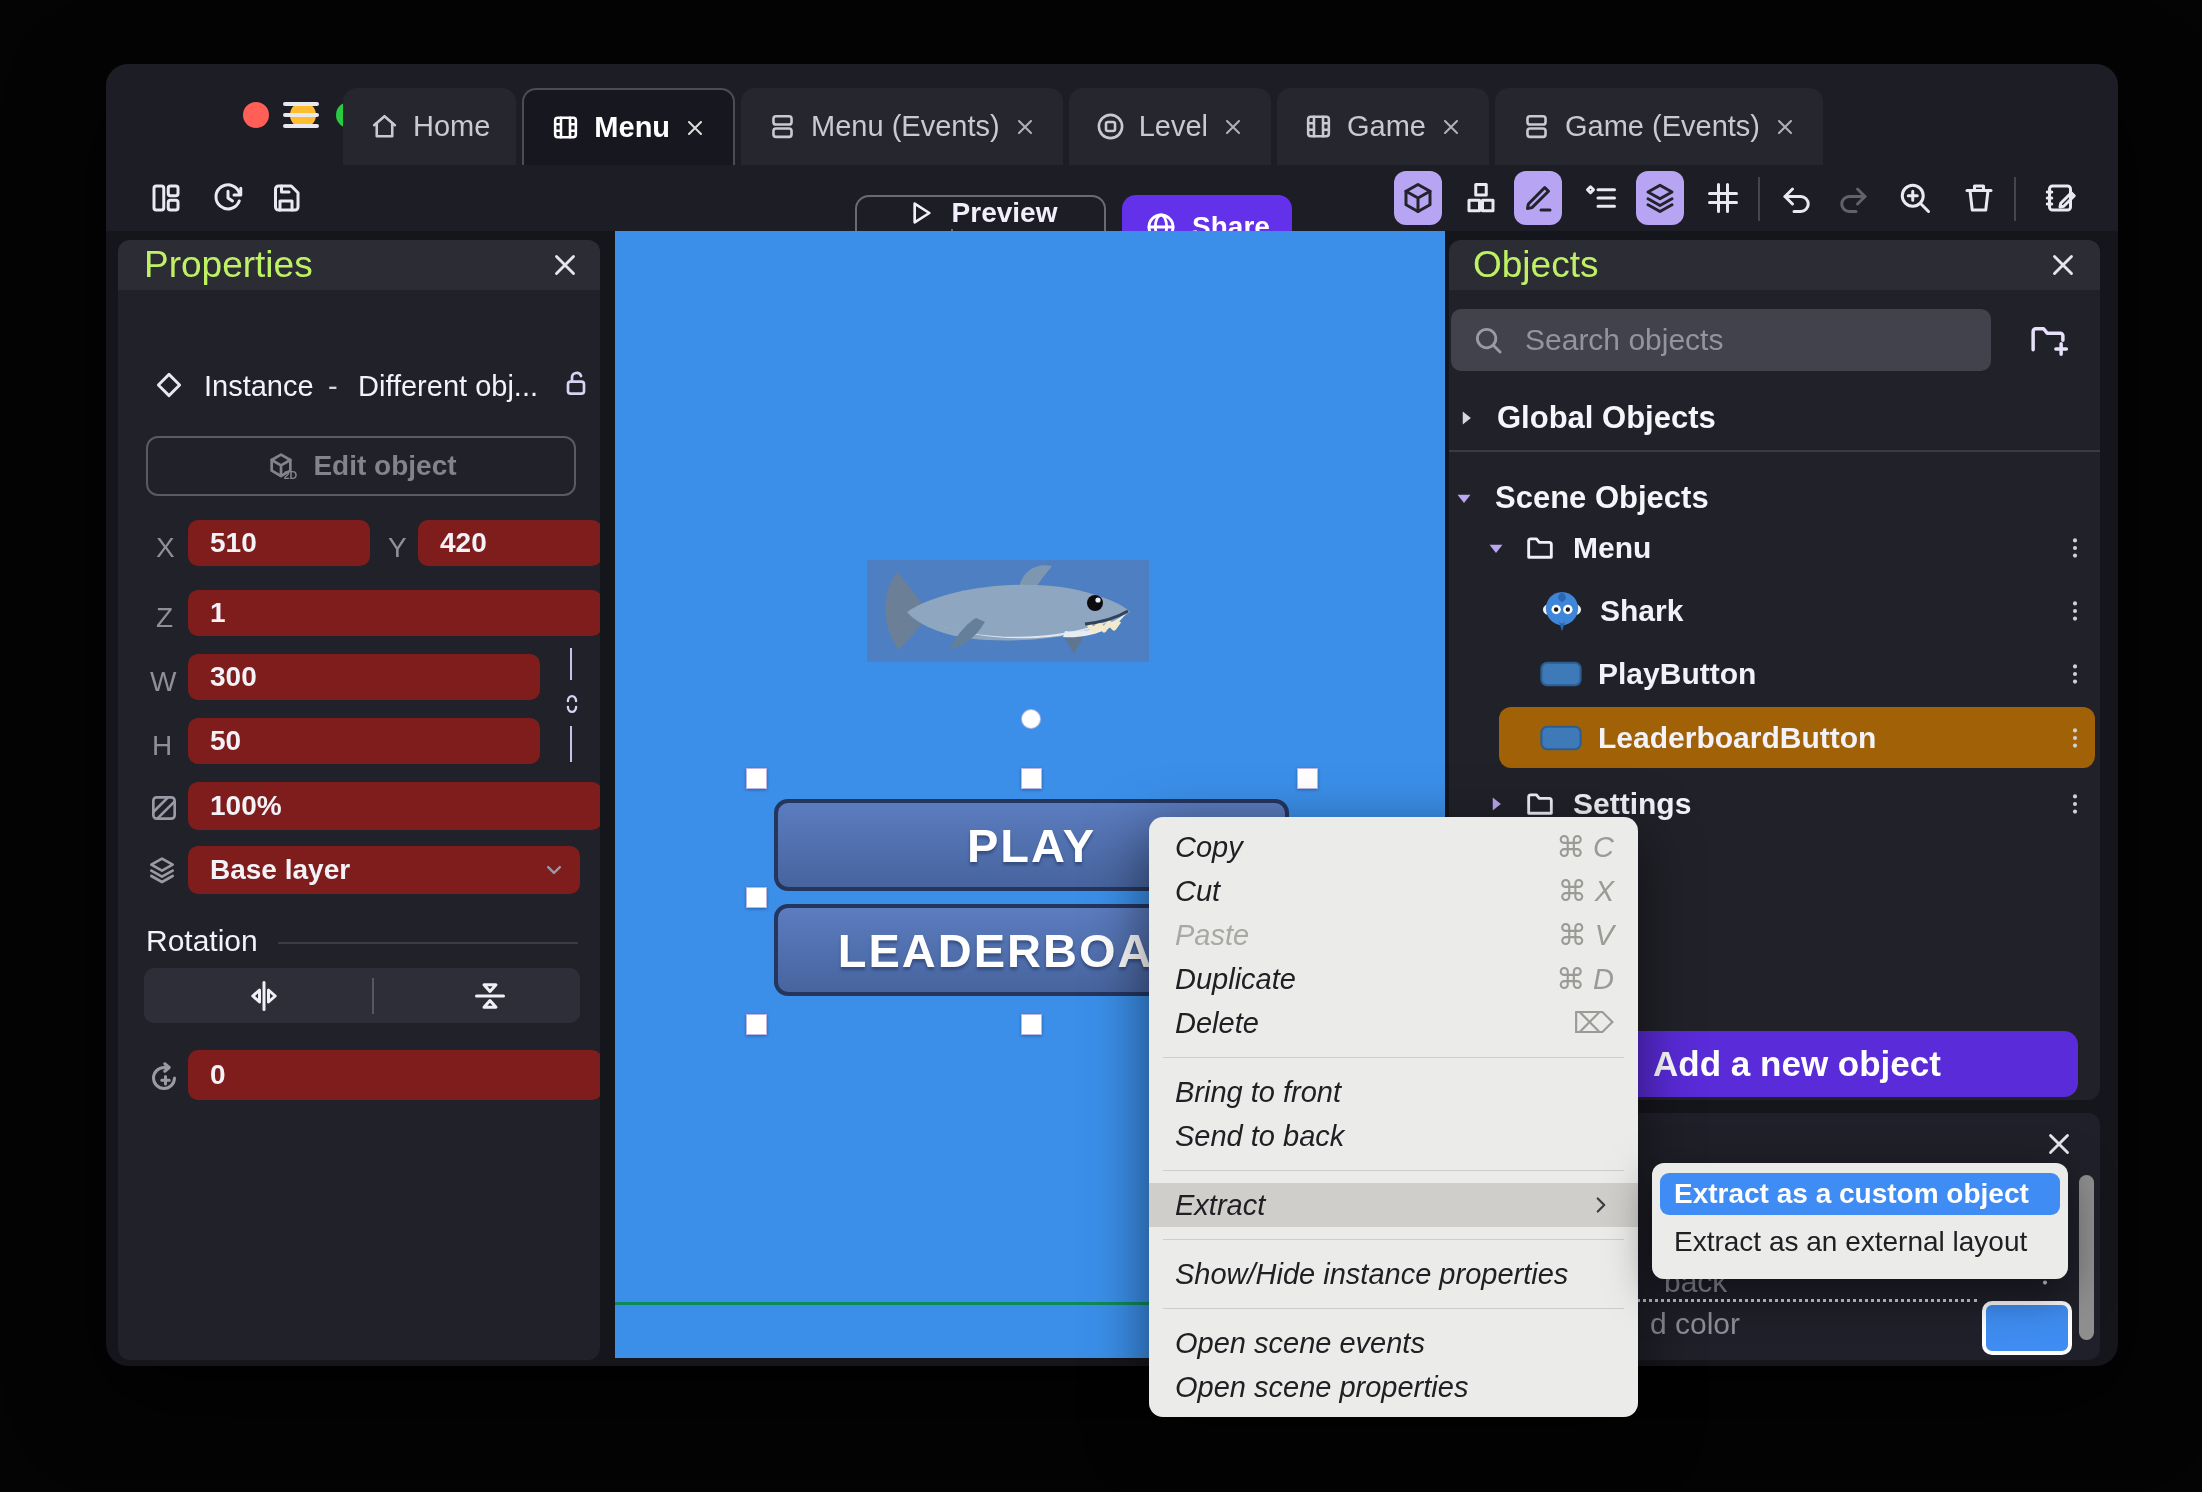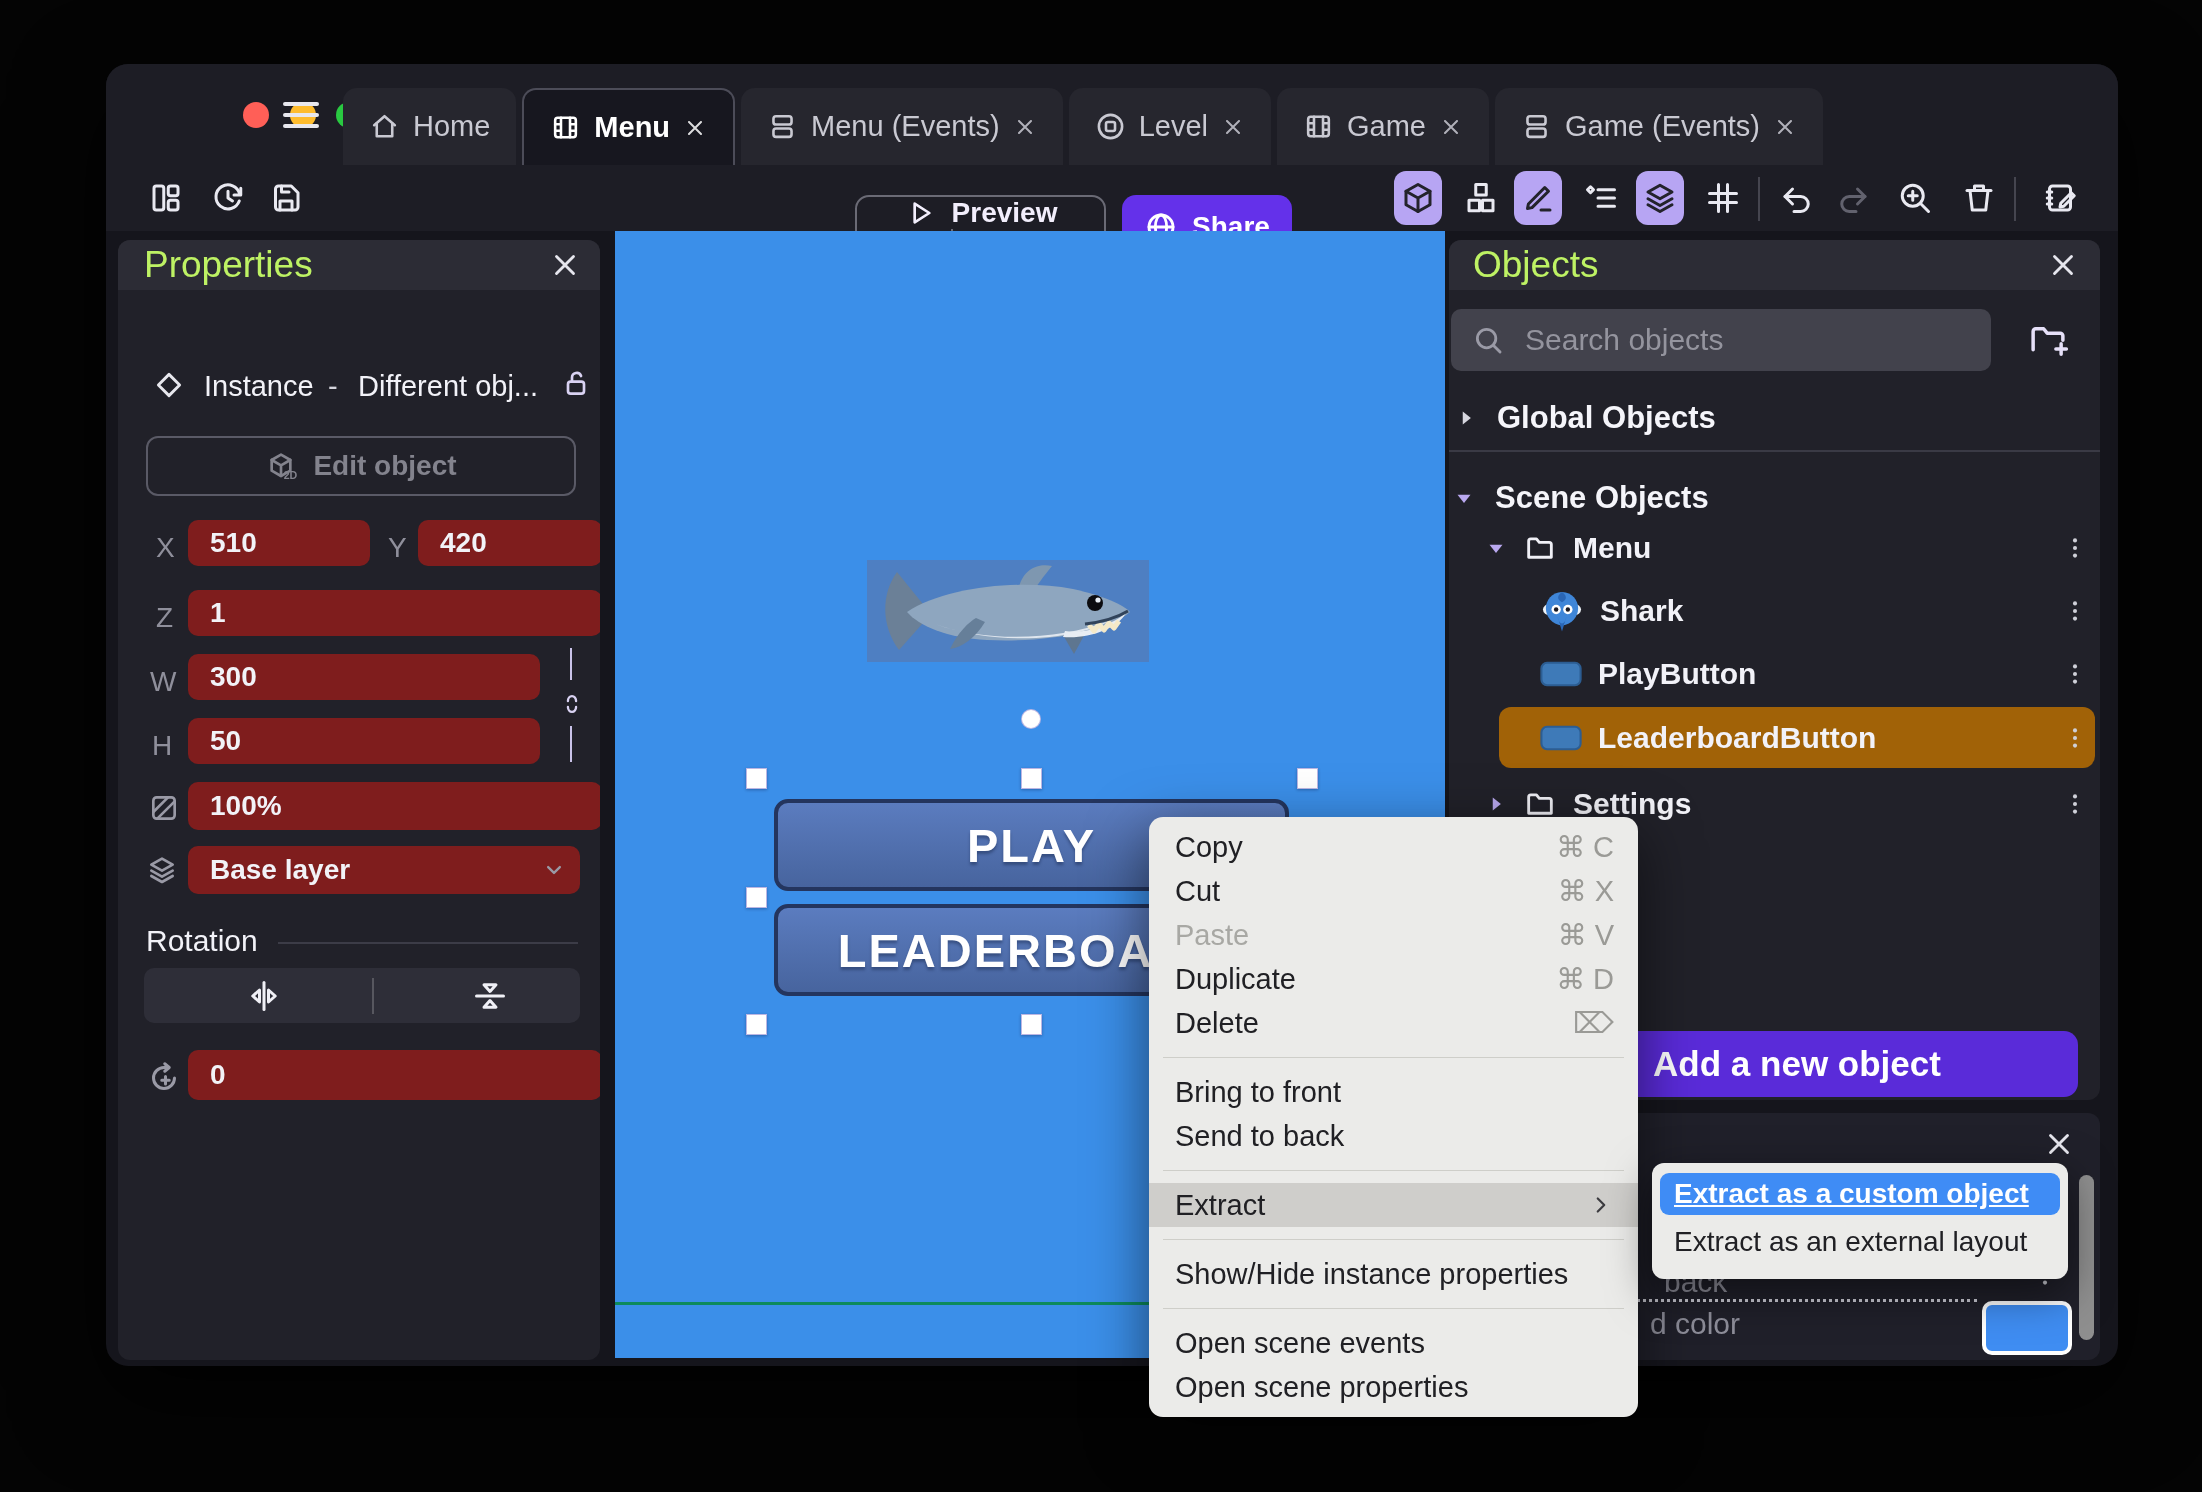--- a/index.html
+++ b/index.html
@@ -66,30 +66,30 @@
   .addbtn{position:absolute;left:21px;top:791px;width:608px;height:66px;background:var(--add-purple);border-radius:14px;
           display:flex;align-items:center;justify-content:center;gap:16px;color:#fff;font-size:35px;font-weight:bold;cursor:pointer;}
   
   .frag{color:#8f8f9b;font-size:30px;position:absolute;}
   .dotline{position:absolute;border-top:3px dotted #cfcfd8;}
   .swatch{position:absolute;width:82px;height:46px;border-radius:10px;border:4px solid #fff;background:var(--swatch);}
   .sbar{position:absolute;width:15px;border-radius:8px;background:#8f8f8f;}
   
   .ctxmenu{position:absolute;left:1149px;top:817px;width:489px;background:#ebebe9;border-radius:14px;z-index:40;
            box-shadow:0 18px 60px rgba(0,0,0,.55);padding:8px 0;color:#202024;}
-  .cm-item{height:44px;display:flex;align-items:center;justify-content:space-between;padding:0 24px 0 26px;font-size:29px;}
+  .cm-item{height:44px;display:flex;align-items:center;justify-content:space-between;padding:0 24px 0 26px;font-size:29px;font-style:italic;}
   .cm-item .sc{color:#9a9a96;font-size:29px;}
   .cm-item.disabled{color:#a8a8a4;}
   .cm-item.hl{background:#cfcecb;}
   .cm-div{height:1px;background:#cecec9;margin:12px 14px;}
   .cm-arrow{width:26px;height:26px;color:#3c3c40;}
   .submenu{position:absolute;left:1652px;top:1163px;width:400px;background:#ebebe9;border-radius:12px;z-index:50;
            box-shadow:0 14px 44px rgba(0,0,0,.5);padding:10px 8px;color:#202024;}
   .sm-item{height:42px;display:flex;align-items:center;border-radius:9px;padding:0 14px;font-size:28px;margin-bottom:6px;}
-  .sm-item.sel{background:var(--selection-blue);color:#fff;font-weight:600;text-decoration:underline;}
+  .sm-item.sel{background:var(--selection-blue);color:#fff;font-weight:600;}
 </style>
 </head>
 <body>
 
 <div class="window">
 
   <div class="titlebar">
     <span class="light" id="light-r" style="left: 137px; background: rgb(255, 95, 87);"></span>
     <span class="light" id="light-y" style="left: 184px; background: rgb(254, 188, 46);"></span>
     <span class="light" id="light-g" style="left: 230px; background: rgb(41, 201, 65);"></span>

